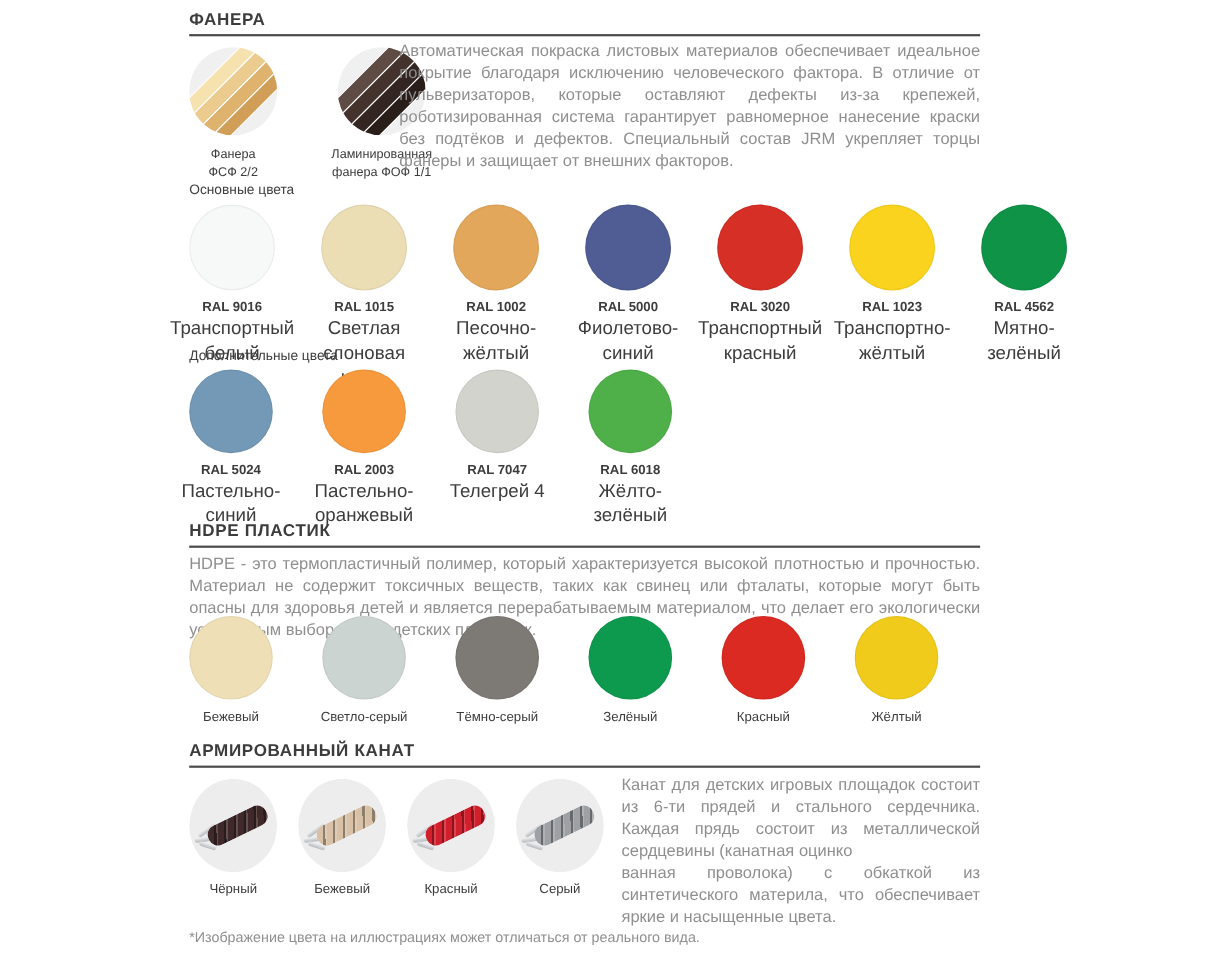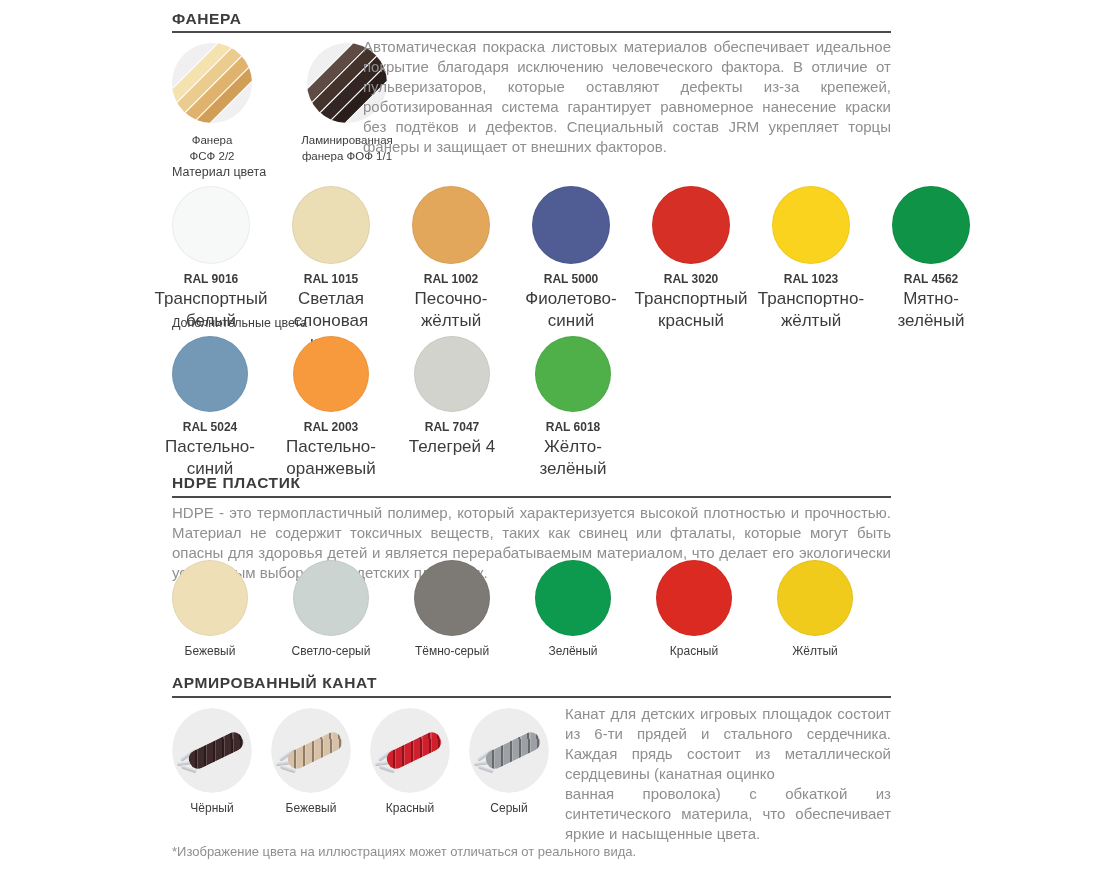--- a/index.html
+++ b/index.html
@@ -84,21 +84,21 @@
           <rect x="-4" y="55" width="88" height="12" fill="#2A1E1B" stroke="#ffffff"></rect>
         </g>
       </svg>
       <div class="mat-label pre">Ламинированная
 фанера ФОФ 1/1</div>
     </div>
   </div>
 
   <div class="abs para" style="left:363px; top:37px; width:528px;">Автоматическая покраска листовых материалов обеспечивает идеальное покрытие благодаря исключению человеческого фактора. В отличие от пульверизаторов, которые оставляют дефекты из-за крепежей, роботизированная система гарантирует равномерное нанесение краски без подтёков и дефектов. Специальный состав JRM укрепляет торцы фанеры и защищает от внешних факторов.</div>
 
-  <div class="abs group-label" style="left:172px; top:165px;">Материал цвета</div>
+  <div class="abs group-label" style="left:172px; top:165px;">Основные цвета</div>
 
   <div class="abs row" style="left:172px; top:186px; gap:21px;">
     <div class="cell w78">
       <div class="circle d78" style="--c: #F7F8F8;"></div>
       <div class="sw-label">
           <div class="ral">RAL 9016</div>
           <div class="nm pre">Транспортный
 белый</div>
         </div>
     </div>

